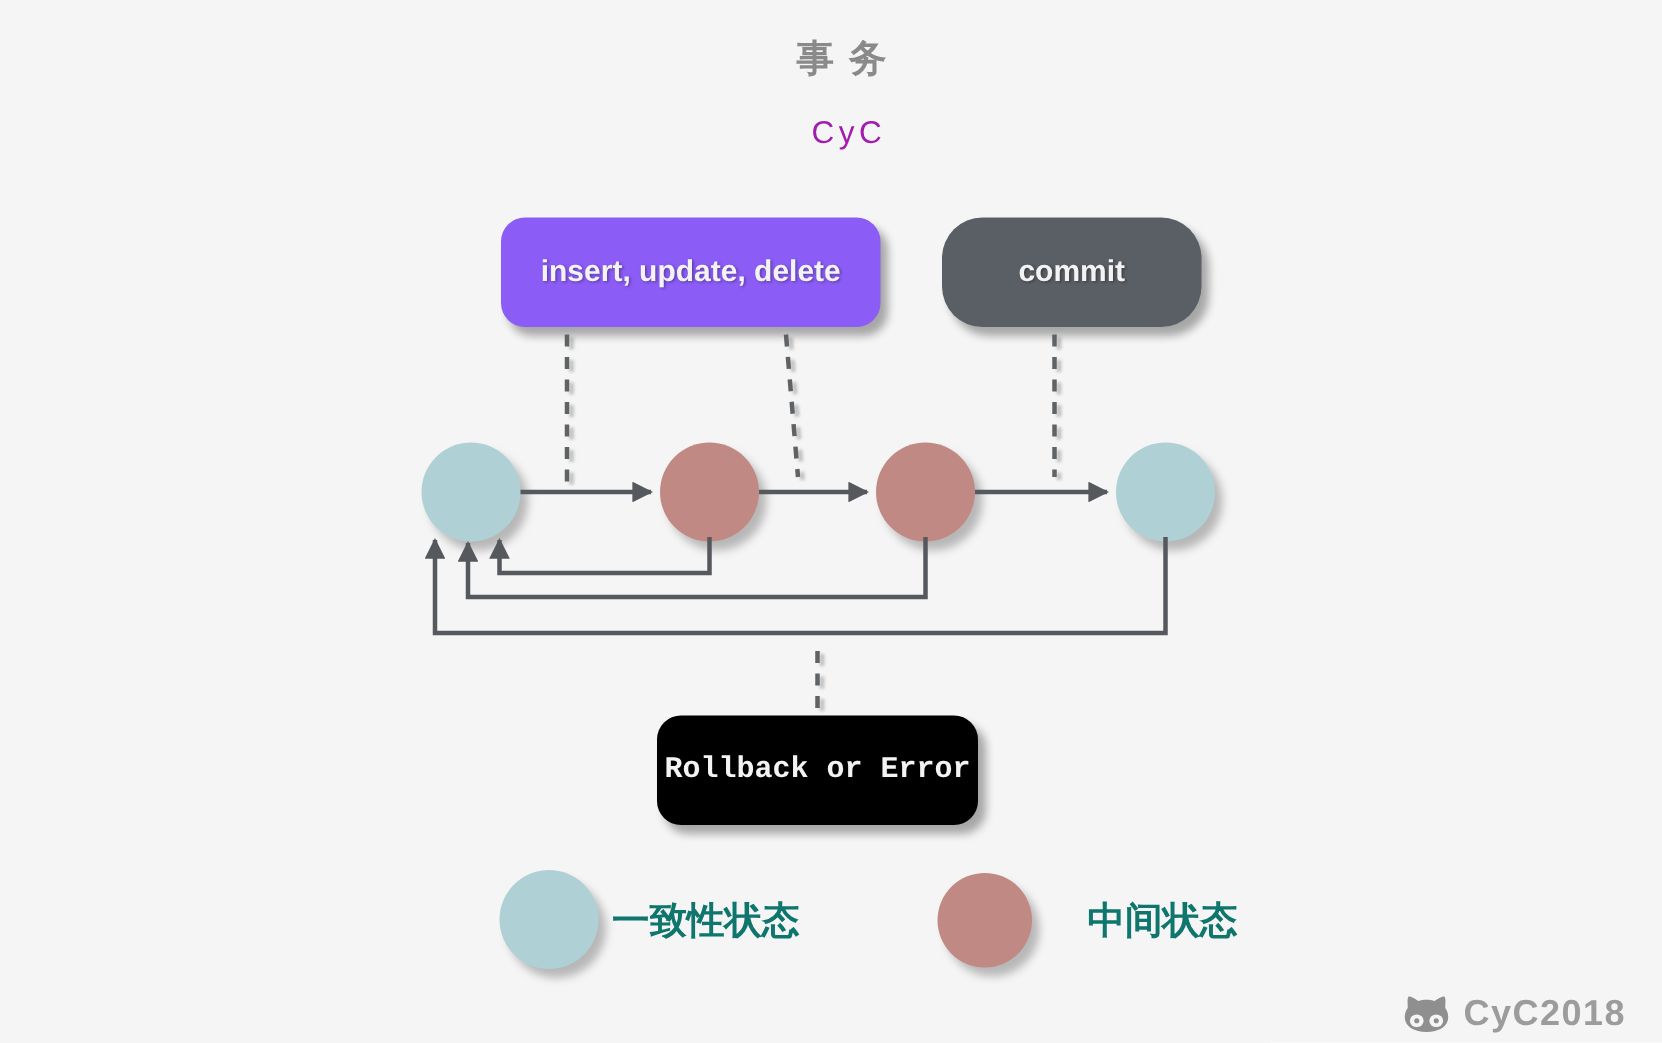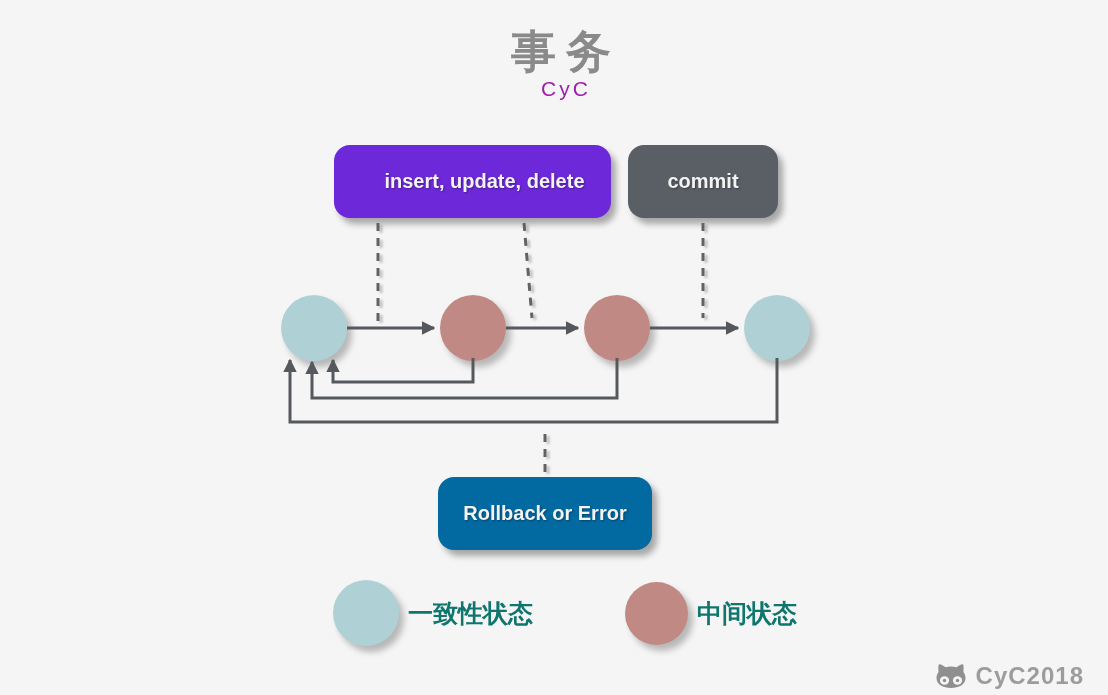--- a/index.html
+++ b/index.html
@@ -2,44 +2,44 @@
 <html><head>
 <meta charset="utf-8">
 <style>
   html,body{margin:0;padding:0;}
   body{font-family:"Liberation Sans","DejaVu Sans",sans-serif;}
   #canvas{
     position:relative;width:1108px;height:695px;background:#f5f5f5;overflow:hidden;
   }
   .page-title{
     position:absolute;top:22px;left:24px;right:0;text-align:center;
-    font-size:45px;font-weight:bold;color:#8a8a8a;letter-spacing:10px;
+    font-size:25px;font-weight:bold;color:#8a8a8a;letter-spacing:10px;
   }
   .page-subtitle{
     position:absolute;top:77px;left:24px;right:0;text-align:center;
     font-size:21px;color:#a21caf;letter-spacing:3px;font-weight:500;
   }
   .node-box{
     position:absolute;height:73px;border-radius:16px;background:#5a5e65;
     box-shadow:5px 6px 6px rgba(0,0,0,0.32);
     display:flex;align-items:center;justify-content:center;
   }
   .node-box .box-label{
     color:#f3f3f3;font-size:20px;font-weight:bold;
     text-shadow:1px 1px 2px rgba(0,0,0,0.35);white-space:nowrap;
   }
   #box-iud{left:334px;top:145px;width:253px;}
-  #box-commit{left:628px;top:145px;width:150px;}
+  #box-commit{left:628px;top:145px;width:173px;border-radius:27px;}
   #box-rollback{left:438px;top:477px;width:214px;}
   #diagram-svg{position:absolute;left:0;top:0;}
   .node-circles{filter:drop-shadow(5px 6px 3px rgba(0,0,0,0.25));}
   .dashed-lines{filter:drop-shadow(3px 2px 1px rgba(0,0,0,0.22));}
   .legend-item{position:absolute;display:flex;align-items:center;}
   #legend-consistent{left:333px;top:580px;}
-  #legend-intermediate{left:625px;top:582px;}
+  #legend-intermediate{left:625px;top:582px;gap:28px;}
   .legend-circle{
     border-radius:50%;box-shadow:5px 6px 6px rgba(0,0,0,0.25);flex:0 0 auto;
   }
   #legend-consistent .legend-circle{width:66px;height:66px;background:#afd1d6;}
   #legend-intermediate .legend-circle{width:63px;height:63px;background:#c18983;}
   .legend-label{
     margin-left:9px;font-size:25px;font-weight:bold;color:#0f766e;white-space:nowrap;
   }
   .watermark{
     position:absolute;right:24px;bottom:4px;display:flex;align-items:center;margin-top:12px;
@@ -49,21 +49,21 @@
   }
 </style>
 </head>
 <body>
 
 <div id="canvas">
 
   <div class="page-title">事务</div>
   <div class="page-subtitle">CyC</div>
 
-  <div id="box-iud" class="node-box" style="background: #6d28d9; padding-left: 24px;">
+  <div id="box-iud" class="node-box" style="background: #8b5cf6;">
     <span class="box-label">insert, update, delete</span>
   </div>
 
   <div id="box-commit" class="node-box" style="background: rgb(90, 94, 101);">
     <span class="box-label">commit</span>
   </div>
 
   <svg id="diagram-svg" width="1108" height="695">
     <defs>
       <marker id="arrow" viewBox="0 0 10 10" refX="9" refY="5" markerWidth="4.6" markerHeight="4.6" orient="auto">
@@ -88,21 +88,21 @@
     </g>
 
     <g class="dashed-lines" fill="none" stroke="#5f6366" stroke-width="3" stroke-dasharray="8 7">
       <path d="M378,223 V324"></path>
       <path d="M524,223 L532,318"></path>
       <path d="M703,223 V318"></path>
       <path d="M545,434 V475"></path>
     </g>
   </svg>
 
-  <div id="box-rollback" class="node-box" style="background: #0369a1;">
+  <div id="box-rollback" class="node-box" style="background: #000000; font-family: Liberation Mono, monospace;">
     <span class="box-label">Rollback or Error</span>
   </div>
 
   <div id="legend-consistent" class="legend-item">
     <div class="legend-circle" style="background: rgb(175, 209, 214);"></div>
     <span class="legend-label">一致性状态</span>
   </div>
 
   <div id="legend-intermediate" class="legend-item">
     <div class="legend-circle" style="background: rgb(193, 137, 131);"></div>

